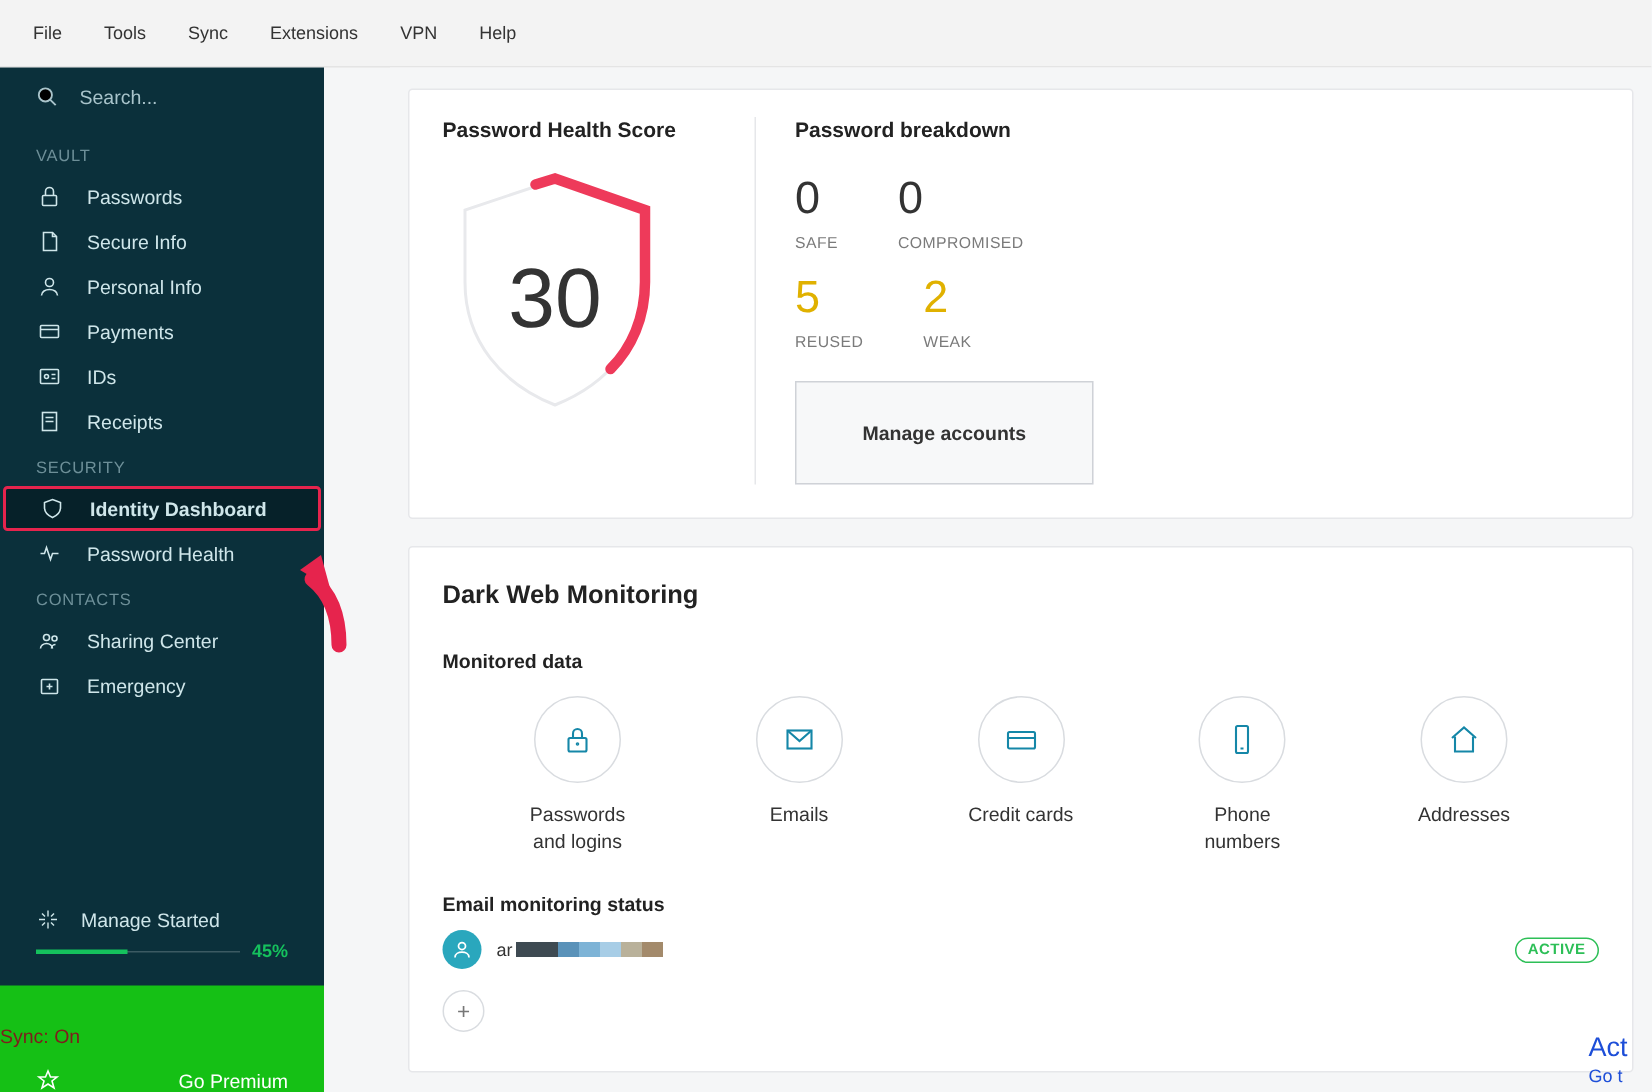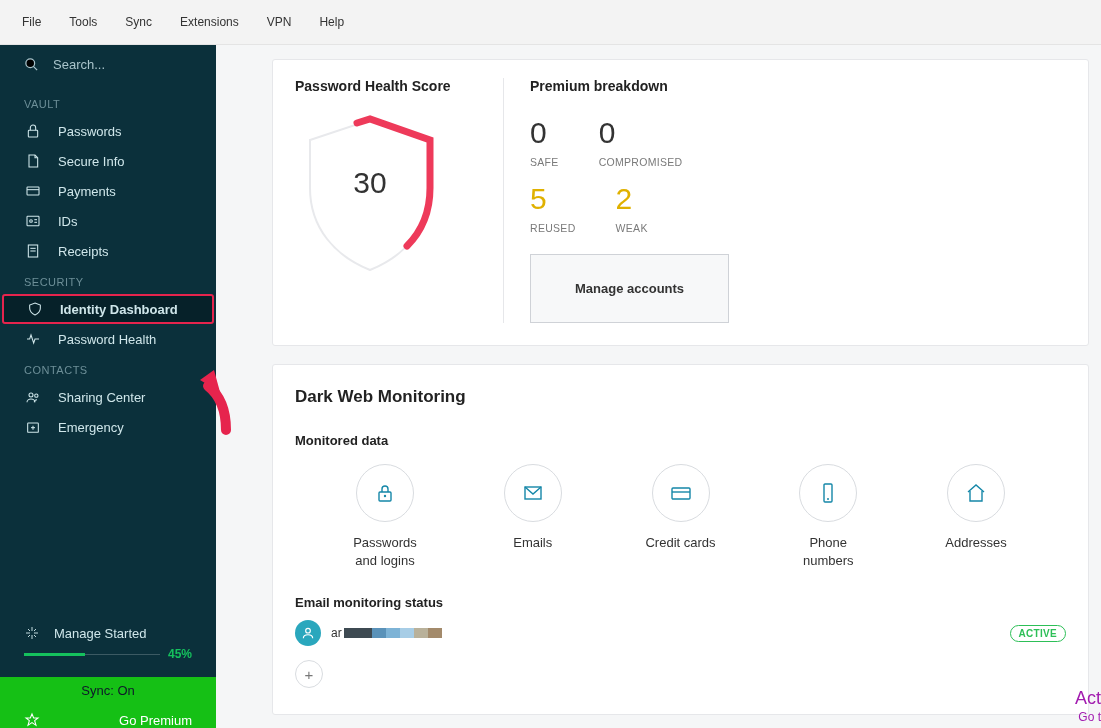--- a/index.html
+++ b/index.html
@@ -27,33 +27,33 @@
 
   .sidebar-spacer { flex: 1; }
 
   .getting { padding: 10px 24px 16px; }
   .getting .row { display: flex; align-items: center; gap: 14px; font-size: 13px; }
   .getting .bar { margin-top: 6px; display: flex; align-items: center; gap: 8px; }
   .getting .track { flex: 1; height: 1px; background: #3c5a63; position: relative; }
   .getting .fill { position: absolute; left: 0; top: -1px; height: 3px; background: #15c15d; }
   .getting .pct { color: #15c15d; font-size: 12px; font-weight: 600; }
 
-  .sync-bar { background: #15c015; color: #0f172a; padding: 6px 0 6px; text-align: center; font-size: 13px; }
+  .sync-bar { background: #15c015; color: #7f1d1d; padding: 26px 0 6px; text-align: left; font-size: 13px; }
   .premium { background: #15c015; color: #fff; display: flex; align-items: center; gap: 14px; padding: 8px 24px 12px; font-size: 13px; justify-content: space-between; }
 
   
   .arrow { position: absolute; left: 196px; top: 356px; z-index: 20; }
 
   
   .card { background: #fff; border: 1px solid #e6e7ea; border-radius: 3px; margin-right: 12px; }
   .top-card { display: flex; padding: 18px 22px 22px; }
   .phs { width: 200px; }
   .phs h3, .pb h3, .dwm h2 { font-size: 14px; font-weight: 700; color: #222; }
   .shield { position: relative; margin-top: 14px; width: 150px; height: 170px; }
-  .shield .score { position: absolute; left: 0; right: 0; top: 58px; text-align: center; font-size: 30px; font-weight: 400; color: #333; }
+  .shield .score { position: absolute; left: 0; right: 0; top: 58px; text-align: center; font-size: 56px; font-weight: 400; color: #333; }
 
   .vline { width: 1px; background: #e6e7ea; margin: 0 26px 0 8px; }
 
   .pb { flex: 1; }
   .pb .grid { display: flex; gap: 40px; margin-top: 22px; }
   .pb .cell .num { font-size: 30px; font-weight: 400; color: #333; }
   .pb .cell.warn .num { color: #e0b100; }
   .pb .cell .lbl { font-size: 10.5px; color: #7a7a7a; margin-top: 6px; letter-spacing: .3px; }
   .manage-btn { margin-top: 20px; border: 1px solid #cfd2d7; background: #f7f8f9; padding: 26px 44px; font-size: 13px; font-weight: 600; color: #333; cursor: default; }
 
@@ -71,21 +71,21 @@
   .ems h4 { font-size: 13px; font-weight: 700; }
   .ems-row { display: flex; align-items: center; gap: 10px; margin-top: 10px; }
   .avatar { width: 26px; height: 26px; border-radius: 50%; background: #2aa7bd; display: flex; align-items: center; justify-content: center; }
   .avatar svg { stroke: #fff; fill: none; }
   .email-redact { display: flex; align-items: center; font-size: 12px; color: #333; }
   .stripes { display: flex; height: 10px; margin-left: 2px; }
   .stripes span { width: 14px; height: 10px; }
   .active-badge { margin-left: auto; border: 1.5px solid #2dbf57; color: #2dbf57; border-radius: 10px; padding: 2px 8px; font-size: 10px; font-weight: 700; letter-spacing: .3px; }
   .add-email { margin-top: 14px; width: 28px; height: 28px; border: 1px solid #d9dce0; border-radius: 50%; display: flex; align-items: center; justify-content: center; color: #777; font-size: 15px; cursor: default; }
 
-  .watermark { position: absolute; right: 0; bottom: 16px; color: #a21caf; font-size: 18px; text-align: right; line-height: 1.2; pointer-events: none; }
+  .watermark { position: absolute; right: 16px; bottom: 16px; color: #1d4ed8; font-size: 18px; text-align: left; line-height: 1.2; pointer-events: none; }
   .watermark .l2 { font-size: 12px; }
 </style>
 </head>
 <body>
 
 <div class="menubar">
   <div class="mi">File</div>
   <div class="mi">Tools</div>
   <div class="mi">Sync</div>
   <div class="mi">Extensions</div>
@@ -115,20 +115,29 @@
       <span>Passwords</span>
     </div>
     <div class="nav-item">
       <span class="ic">
           <svg width="16" height="16" viewBox="0 0 24 24" stroke-width="1.6">
             <path d="M6 3h9l4 4v14H6z"></path>
             <path d="M15 3v4h4"></path>
           </svg>
         </span>
       <span>Secure Info</span>
+    </div>
+    <div class="nav-item">
+      <span class="ic">
+          <svg width="16" height="16" viewBox="0 0 24 24" stroke-width="1.6">
+            <circle cx="12" cy="8" r="4"></circle>
+            <path d="M4 21c0-4 4-6 8-6s8 2 8 6"></path>
+          </svg>
+        </span>
+      <span>Personal Info</span>
     </div>
     <div class="nav-item">
       <span class="ic">
           <svg width="16" height="16" viewBox="0 0 24 24" stroke-width="1.6">
             <rect x="3" y="6" width="18" height="12" rx="1"></rect>
             <line x1="3" y1="10" x2="21" y2="10"></line>
           </svg>
         </span>
       <span>Payments</span>
     </div>
@@ -243,21 +252,21 @@
             <path d="M75 12 L135 32 V80 C135 120 110 148 75 162 C40 148 15 120 15 80 V32 Z" fill="none" stroke="#e8e9ec" stroke-width="2"></path>
             <path d="M62 15 Q75 11 75 11 L135 32 V80 C135 104 126 124 112 138" fill="none" stroke="#ee3a5a" stroke-width="7" stroke-linecap="round"></path>
           </svg>
           <div class="score">30</div>
         </div>
       </div>
 
       <div class="vline"></div>
 
       <div class="pb">
-        <h3>Premium breakdown</h3>
+        <h3>Password breakdown</h3>
         <div class="grid">
           <div class="cell">
             <div class="num">0</div>
             <div class="lbl">SAFE</div>
           </div>
           <div class="cell">
             <div class="num">0</div>
             <div class="lbl">COMPROMISED</div>
           </div>
         </div>

